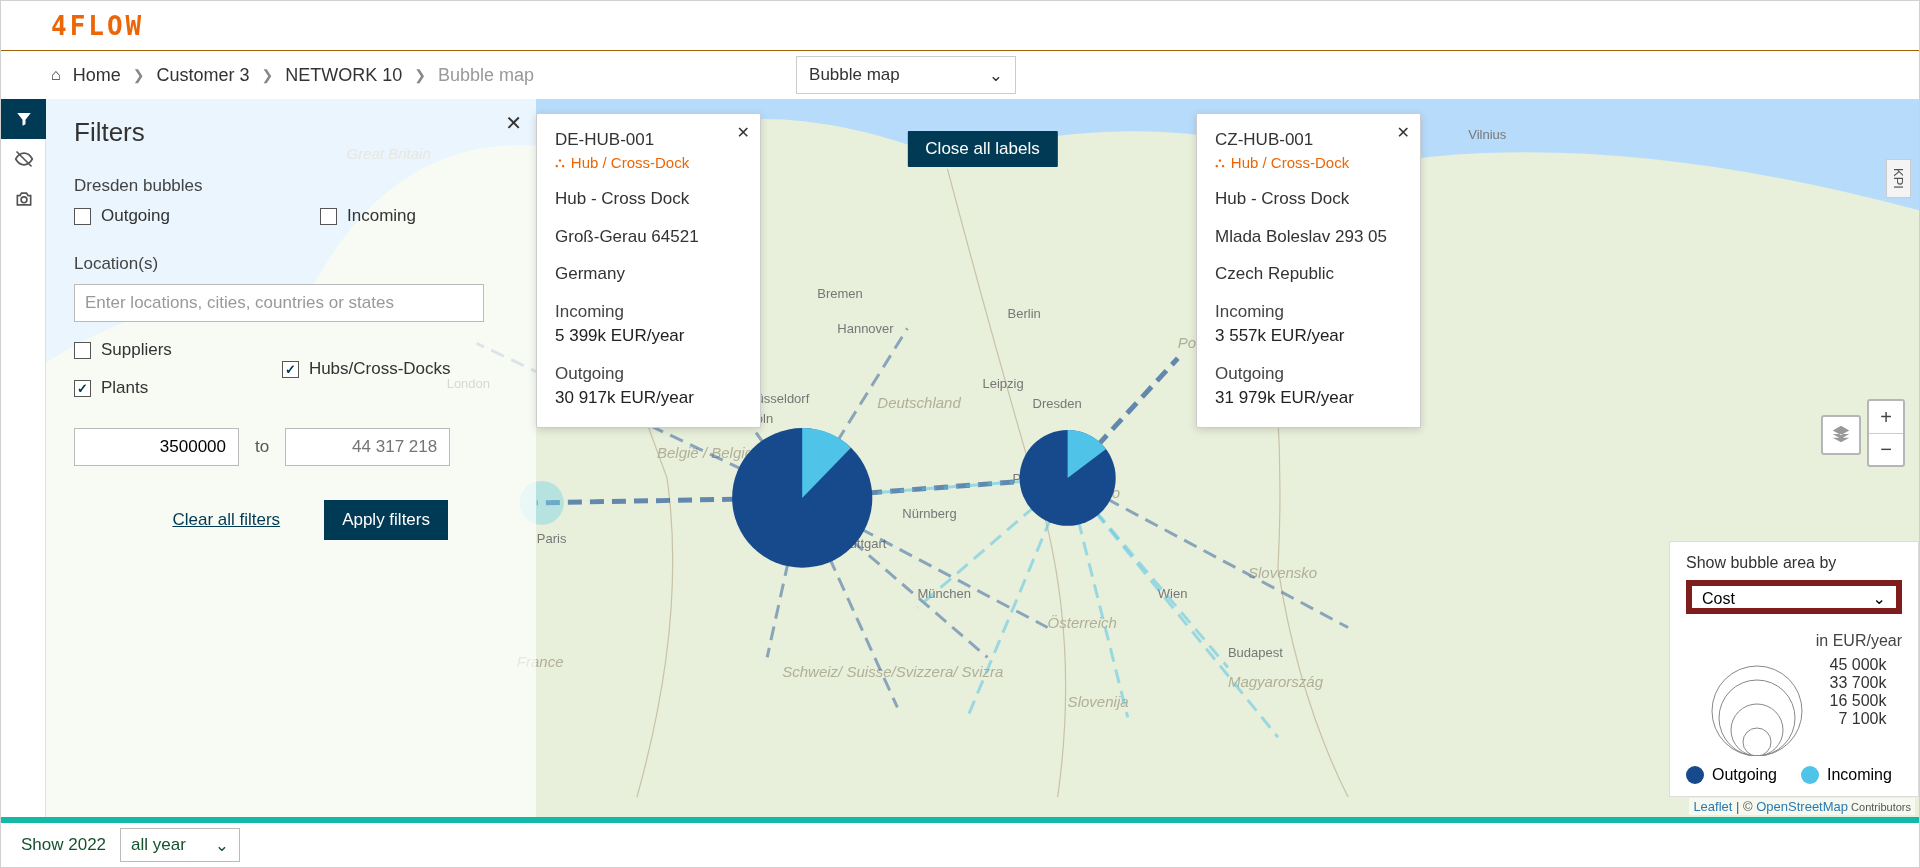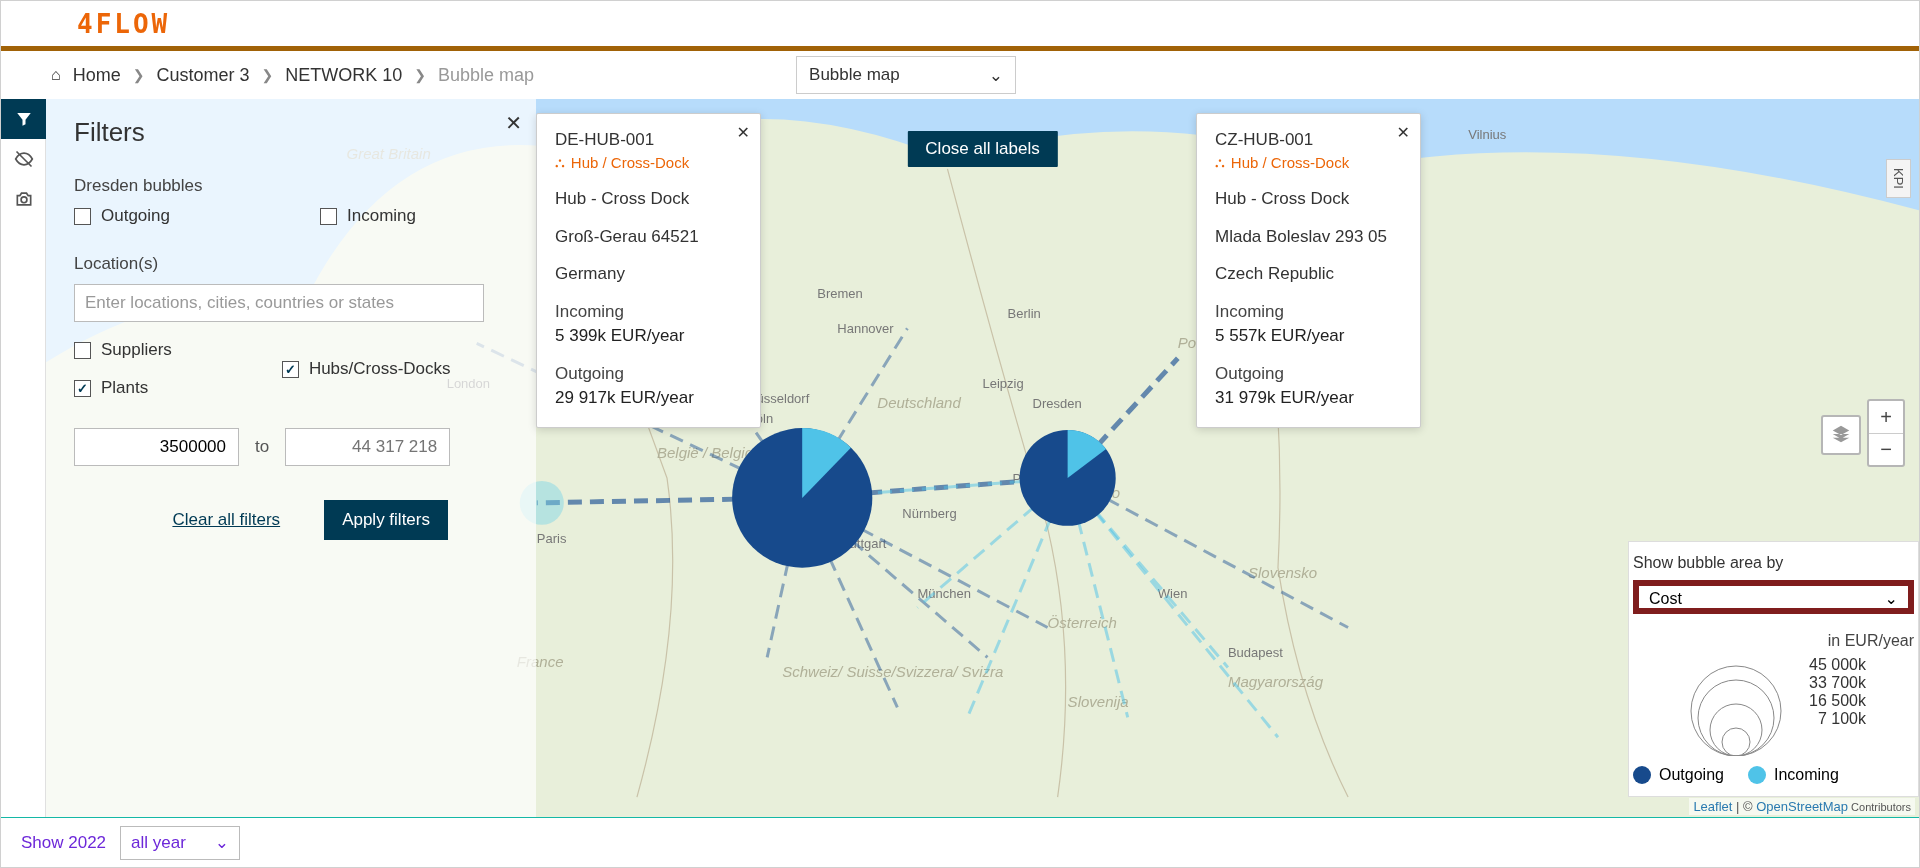--- a/index.html
+++ b/index.html
@@ -1,18 +1,18 @@
 <!DOCTYPE html>
 <html><head>
 <meta charset="utf-8">
 <style>
 * { box-sizing: border-box; margin: 0; padding: 0; font-family: -apple-system, BlinkMacSystemFont, "Segoe UI", Arial, sans-serif; }
 body { width: 1920px; height: 868px; overflow: hidden; background: #fff; position: relative; border: 1px solid #d0d0d0; }
 
-.header { height: 50px; border-bottom: 5px solid #a16207; display: flex; align-items: center; padding: 0 76px; }
+.header { height: 50px; border-bottom: 1px solid #a16207; display: flex; align-items: center; padding: 0 50px; }
 .logo { color: #ec6608; font-weight: 700; font-size: 26px; letter-spacing: 3px; font-family: monospace; }
 
 .breadcrumb-row { height: 48px; padding: 0 50px; display: flex; align-items: center; gap: 12px; font-size: 18px; color: #333; }
 .breadcrumb-row .home-icon { font-size: 16px; }
 .bc-sep { color: #888; font-size: 14px;}
 .bc-current { color: #999; }
 .view-select { margin-left: 250px; border: 1px solid #ccc; height: 38px; width: 220px; padding: 0 12px; display: flex; align-items: center; justify-content: space-between; font-size: 17px; color: #333; cursor: pointer; }
 
 .main { position: absolute; top: 98px; left: 0; right: 0; bottom: 50px; display: flex; }
 
@@ -59,35 +59,35 @@
 .popup .pval { color:#222; }
 
 .right-rail { position:absolute; right:0; top:0; width:42px; height:100%; display:flex; flex-direction:column; align-items:center; z-index:60;}
 .kpi-tab { writing-mode:vertical-rl; background:#f4f4f4; border:1px solid #ccc; padding:8px 4px; font-size:13px; color:#555; cursor:pointer; margin-top:60px;}
 
 .zoom-ctrl { position:absolute; right:14px; top:300px; z-index:65; border:2px solid #b6b6b6; background:#fff; width:38px; border-radius:3px;}
 .zoom-ctrl div { height:32px; display:flex; align-items:center; justify-content:center; font-size:20px; color:#444; cursor:pointer;}
 .zoom-ctrl .sep { border-top:1px solid #ccc;}
 .layers-ctrl { position:absolute; right:58px; top:316px; z-index:65; width:40px; height:40px; border:2px solid #b6b6b6; border-radius:3px; background:#fff; display:flex; align-items:center; justify-content:center; font-size:20px; color:#888; cursor:pointer;}
 
-.legend-panel { position:absolute; right:0; bottom:20px; width:291px; background:#fff; border:1px solid #ddd; z-index:65; padding:12px 4px; font-size:16px;}
+.legend-panel { position:absolute; right:0; bottom:20px; width:250px; background:#fff; border:1px solid #ddd; z-index:65; padding:12px 16px; font-size:16px;}
 .legend-panel .lbl { color:#333; margin-bottom:8px; }
 .legend-select { border:6px solid #7f1d1d; width:100%; height:34px; padding:0 10px; display:flex; align-items:flex-end; justify-content:space-between; cursor:pointer; margin-bottom:18px;}
 .legend-unit { text-align:right; color:#444; margin-bottom:6px;}
 .legend-circles { display:flex; gap:18px; align-items:flex-start; justify-content:center; margin-bottom:8px;}
 .lc-svg { width:110px; height:100px;}
 .lc-labels { display:flex; flex-direction:column; gap:0px; font-size:16px; color:#333; text-align:right;}
 .legend-keys { display:flex; gap:24px; margin-top:10px; align-items:center;}
 .lk { display:flex; align-items:center; gap:8px;}
 .lk-dot { width:18px; height:18px; border-radius:50%;}
 
 .attrib { position:absolute; right:4px; bottom:2px; font-size:13px; color:#555; z-index:66; background:rgba(255,255,255,0.6); padding:1px 4px;}
 .attrib a { color:#2a7ab0; text-decoration:none;}
 
-.footer { position:absolute; bottom:0; left:0; right:0; height:50px; border-top:1px solid #14b8a6; display:flex; align-items:center; padding:0 20px; gap:14px; font-size:17px; color:#6d28d9;}
+.footer { position:absolute; bottom:0; left:0; right:0; height:50px; border-top:6px solid #14b8a6; display:flex; align-items:center; padding:0 20px; gap:14px; font-size:17px; color:#14532d;}
 .footer-select { border:1px solid #bbb; height:34px; width:120px; padding:0 10px; display:flex; align-items:center; justify-content:space-between; cursor:pointer;}
 
 svg.netlines line { stroke:#2c5d9a; stroke-width:5; stroke-dasharray:14 8; opacity:0.7;}
 svg.netlines .thin { stroke-width:3; opacity:0.5;}
 svg.netlines .lb { stroke:#4fc3e8; }
 </style>
 </head>
 <body>
 
 <div class="header">
@@ -216,35 +216,35 @@
       <div class="ptype">
           <span class="ptype-icon">⛬</span>
           <span>Hub / Cross-Dock</span>
         </div>
       <div class="prow">Hub - Cross Dock</div>
       <div class="prow">Groß-Gerau 64521</div>
       <div class="prow">Germany</div>
       <div class="prow psub">Incoming</div>
       <div class="pval">5 399k EUR/year</div>
       <div class="prow psub">Outgoing</div>
-      <div class="pval">29 917k EUR/year</div>
+      <div class="pval">30 917k EUR/year</div>
     </div>
 
     <div class="popup" style="left:1150px; top:14px;">
       <span class="px">✕</span>
       <div class="pid">CZ-HUB-001</div>
       <div class="ptype">
           <span class="ptype-icon">⛬</span>
           <span>Hub / Cross-Dock</span>
         </div>
       <div class="prow">Hub - Cross Dock</div>
       <div class="prow">Mlada Boleslav 293 05</div>
       <div class="prow">Czech Republic</div>
       <div class="prow psub">Incoming</div>
-      <div class="pval">5 557k EUR/year</div>
+      <div class="pval">3 557k EUR/year</div>
       <div class="prow psub">Outgoing</div>
       <div class="pval">31 979k EUR/year</div>
     </div>
 
     <div class="right-rail">
       <div class="kpi-tab">KPI</div>
     </div>
 
     <div class="layers-ctrl">
       <svg width="22" height="22" viewBox="0 0 24 24">

